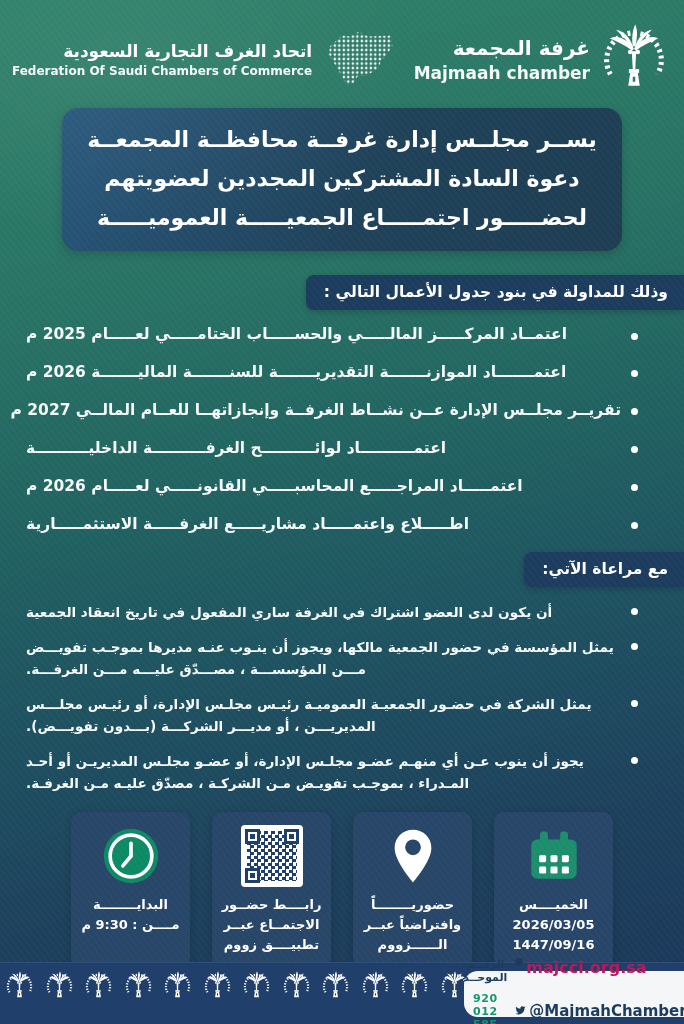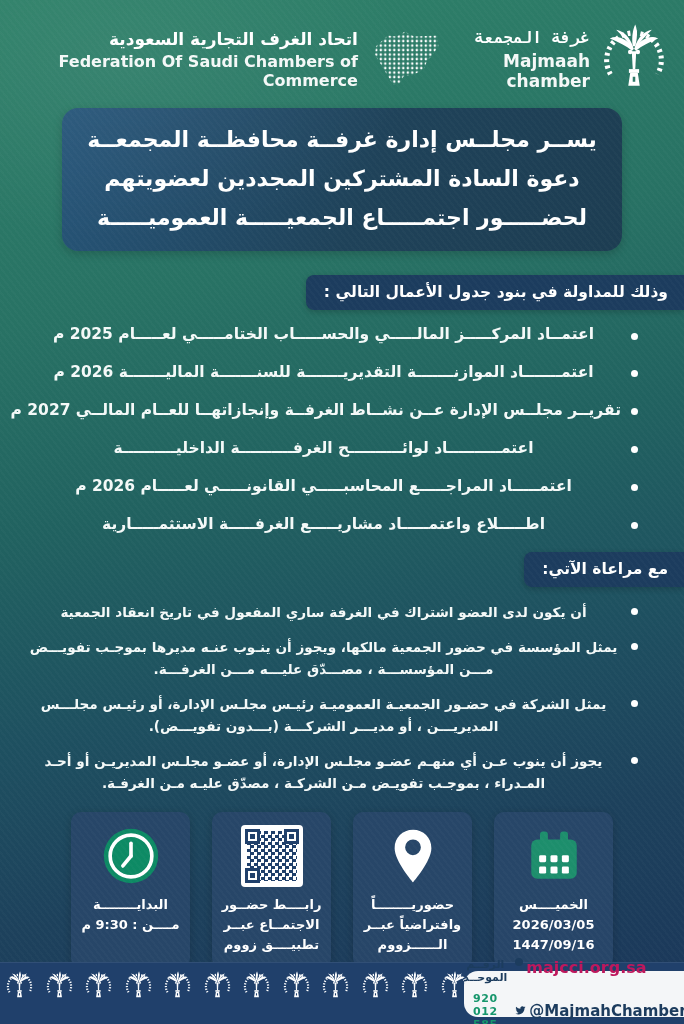--- a/index.html
+++ b/index.html
@@ -13,22 +13,22 @@
     background:
       radial-gradient(420px 260px at 18% 6%, rgba(255,255,255,.05), transparent 70%),
       repeating-linear-gradient(52deg, rgba(255,255,255,.018) 0 2px, transparent 2px 5px);
   }
   
   .header{position:relative;display:flex;justify-content:space-between;align-items:center;
     padding:20px 18px 6px 12px;height:104px;}
   .logo{display:flex;align-items:center;gap:12px;}
   .logo-text{text-align:right;direction:rtl;}
   .logo-ar{font-weight:bold;font-size:17px;letter-spacing:.2px;}
-  .logo-en{font-weight:bold;font-size:16px;margin-top:3px;opacity:.95;}
-  .chamber .logo-ar{font-size:16px;font-family:Liberation Mono, monospace;}
+  .logo-en{font-weight:bold;font-size:12px;margin-top:3px;opacity:.95;}
+  .chamber .logo-ar{font-size:20px;}
   .chamber .logo-en{font-size:17px;font-weight:bold;}
   
   .title-box{
     width:560px;margin:4px auto 0;padding:12px 20px 14px;border-radius:16px;
     background:linear-gradient(115deg,#27567a 0%,#1f4259 55%,#1d3d52 100%);
     box-shadow:0 3px 10px rgba(0,0,0,.18);
     text-align:center;direction:rtl;
   }
   .title-line{font-weight:bold;font-size:22px;line-height:1.78;white-space:nowrap;}
   
@@ -37,21 +37,21 @@
     background:#1c3c5e;color:#fff;font-weight:bold;font-size:15.5px;
     padding:8px 16px 9px 18px;border-radius:8px 0 0 8px;direction:rtl;
     box-shadow:0 2px 6px rgba(0,0,0,.2);
   }
   .agenda-label-row{margin-top:24px;}
   .notes-label-row{margin-top:16px;}
   
   ul.bullets{list-style:none;margin:14px 0 0;padding:0 46px 0 26px;direction:rtl;}
   ul.bullets li{
     position:relative;padding-right:17px;font-weight:bold;color:#f4f9f8;
-    text-align:center;
+    text-align:left;
   }
   ul.bullets li::before{content:"";position:absolute;right:0;top:.52em;width:7px;height:7px;
     border-radius:50%;background:#fff;}
   ul.agenda-list li{font-size:15.5px;line-height:1.35;margin-bottom:17px;white-space:nowrap;}
   ul.notes-list li{font-size:13.6px;line-height:1.62;margin-bottom:13px;font-weight:bold;}
   
   .cards{display:flex;justify-content:center;gap:22px;margin-top:18px;align-items:stretch;}
   .card{
     width:119px;border-radius:10px;background:rgba(40,71,105,.92);
     display:flex;flex-direction:column;align-items:center;padding:12px 6px 12px;

